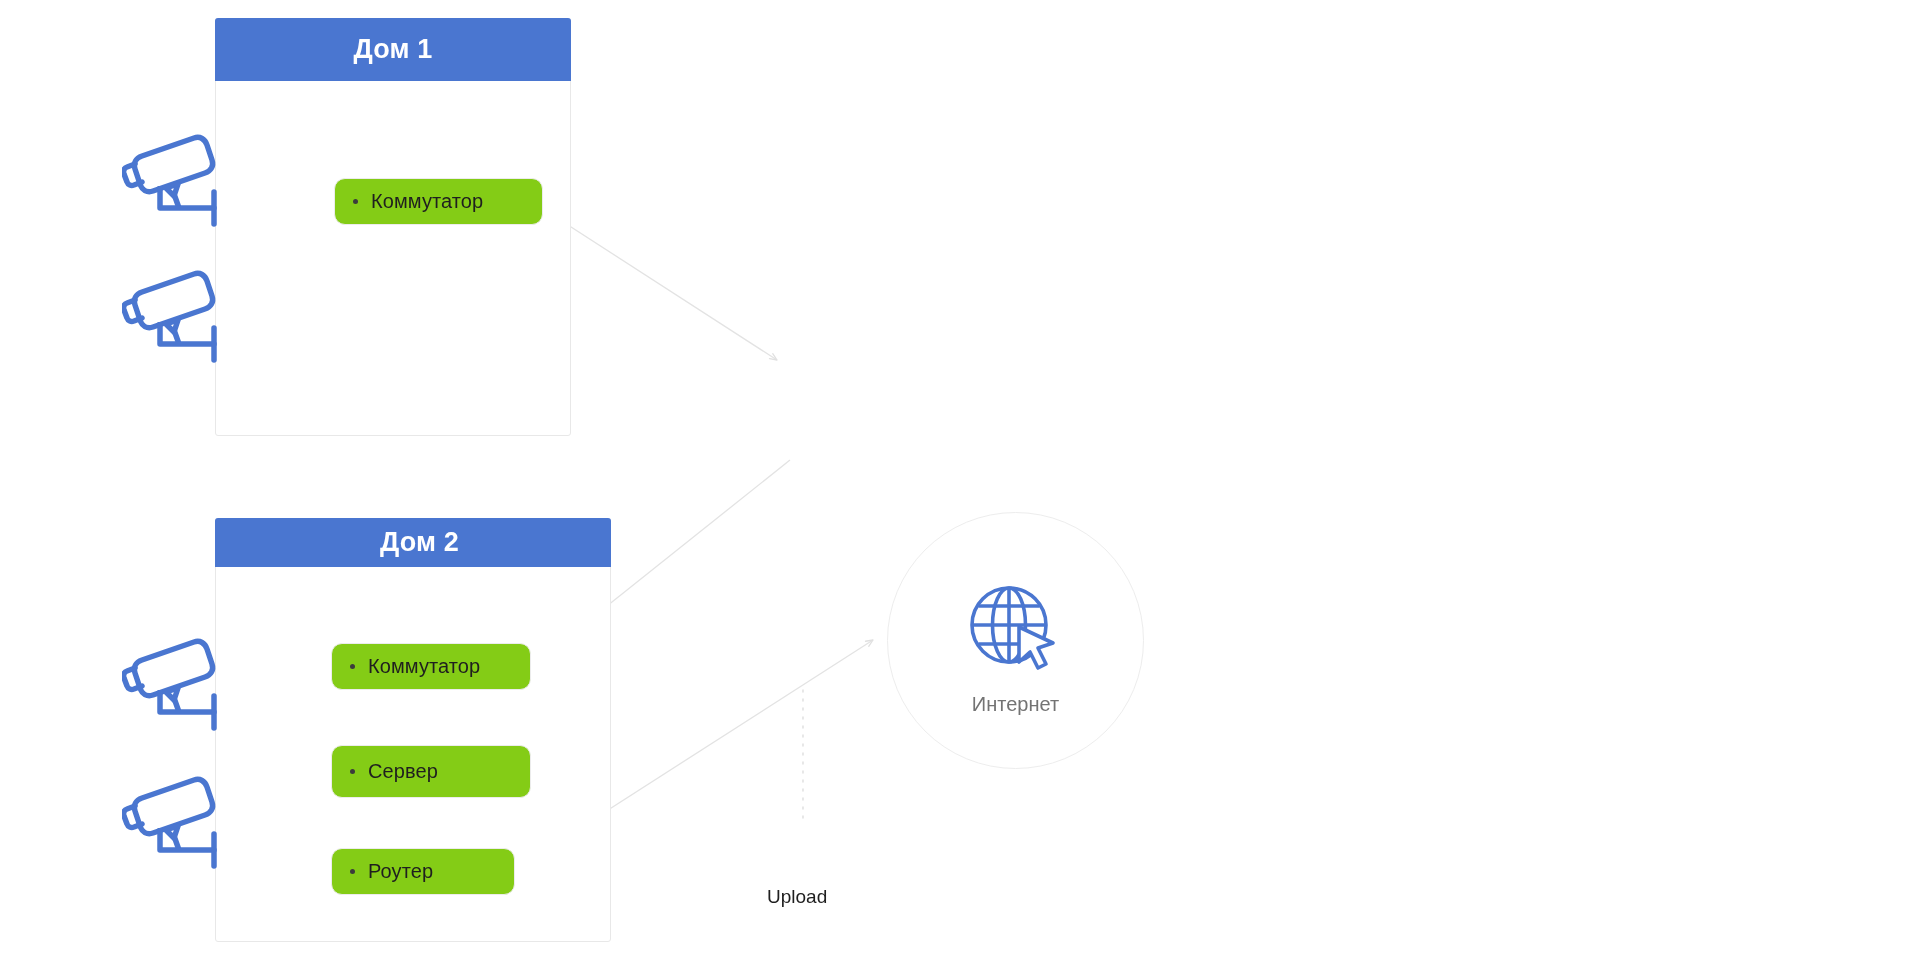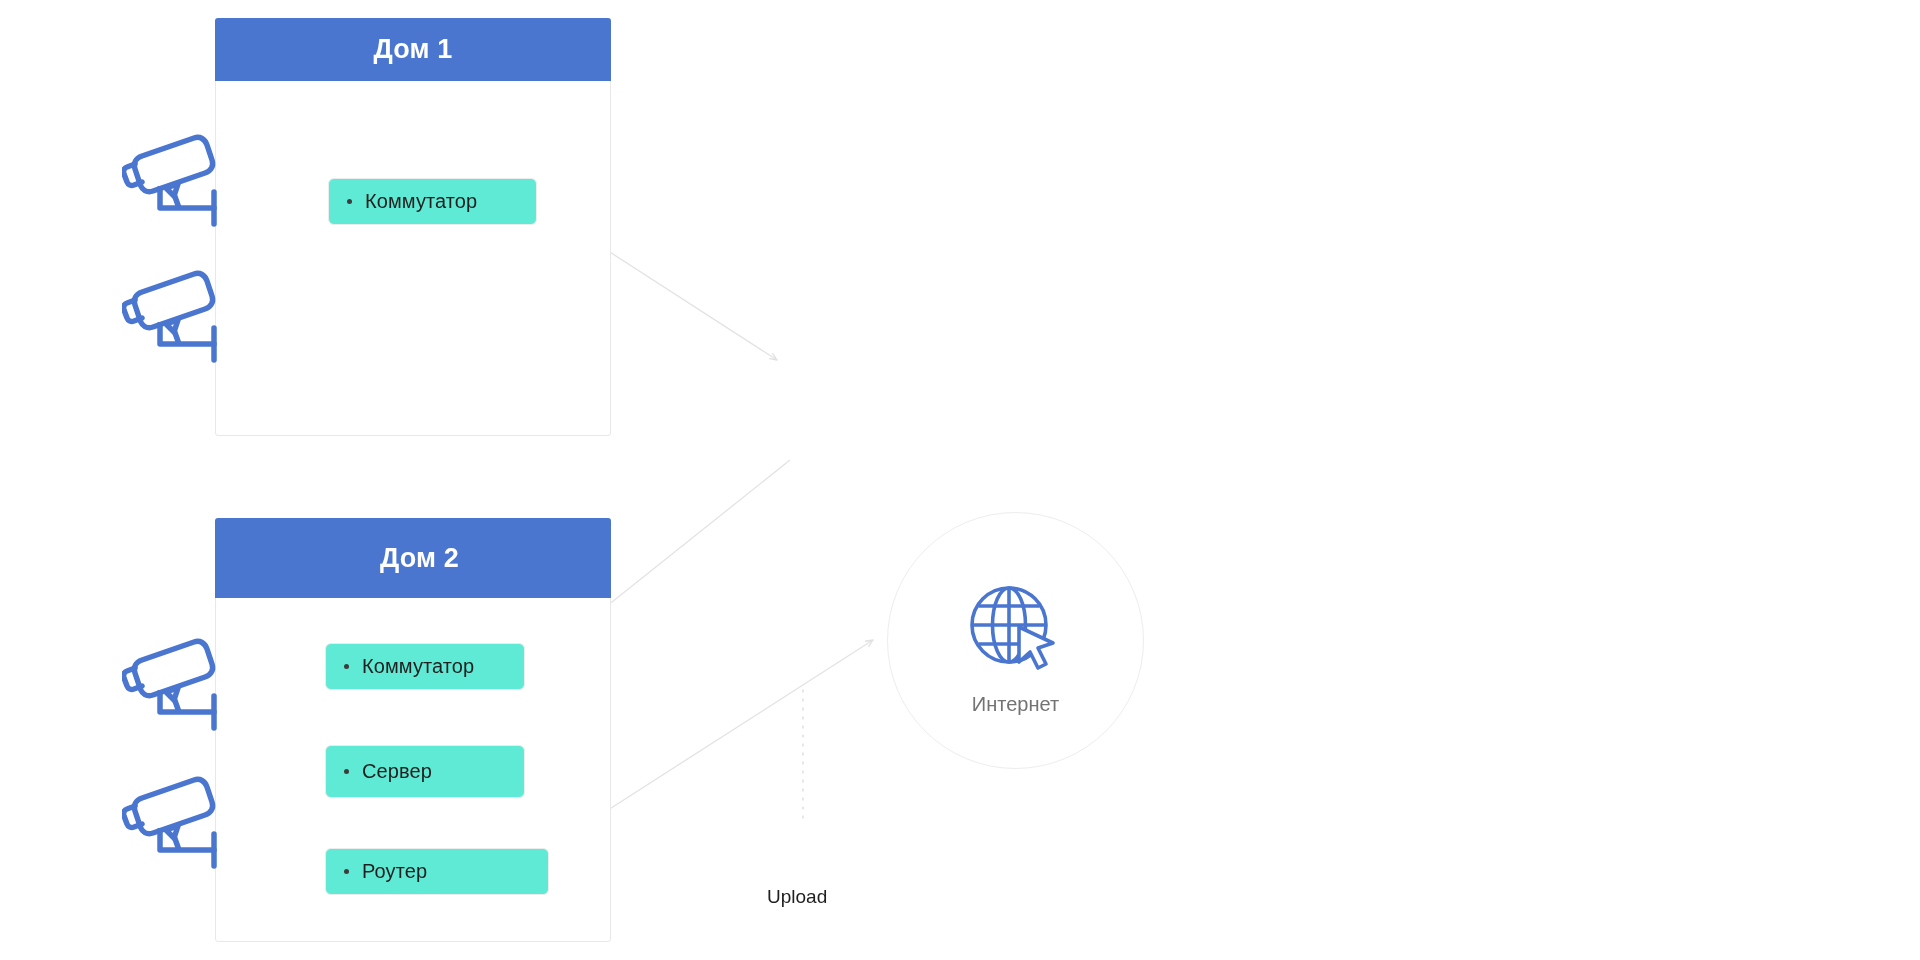--- a/index.html
+++ b/index.html
@@ -53,27 +53,28 @@
     letter-spacing: 0.2px;
     display: flex;
     align-items: center;
     justify-content: center;
     border-radius: 3px 3px 0 0;
   }
   
   .node {
     position: absolute;
     box-sizing: border-box;
-    background: #5eead4;
+    background: #84cc16;
     border: 1px solid #ececec;
-    border-radius: 6px;
+    border-radius: 11px;
     display: flex;
     align-items: center;
     z-index: 4;
     padding-left: 18px;
+    margin-left: 6px;
   }
   .node .bullet {
     width: 5px;
     height: 5px;
     border-radius: 50%;
     background: #3c3c3c;
     flex: 0 0 auto;
     margin-right: 13px;
   }
   .node .node-label {
@@ -146,21 +147,21 @@
     <path d="M216,838 L328,690" stroke="#e6e6e6" stroke-width="1.2"></path>
 
     <path d="M425,690 L425,740" stroke="#e0e0e0" stroke-width="1.4" marker-end="url(#arrowOpenDark)"></path>
     <path d="M425,792 L425,843" stroke="#e0e0e0" stroke-width="1.4" marker-end="url(#arrowOpenDark)"></path>
 
     <path d="M527,862 L873,640" stroke="#e3e3e3" stroke-width="1.3" marker-end="url(#arrowOpen)"></path>
 
     <path d="M803,690 L803,820" stroke="#dedede" stroke-width="1.4" stroke-dasharray="2 7" stroke-linecap="round"></path>
   </svg>
 
-  <div class="building" style="left:215px; top:18px; width:396px; height:418px;">
+  <div class="building" style="left:215px; top:18px; width:356px; height:418px;">
     <div class="building-header" style="height:63px;">
       <span>Дом 1</span>
     </div>
   </div>
 
   <div class="node" style="left:328px; top:178px; width:209px; height:47px;">
     <span class="bullet"></span>
     <span class="node-label">Коммутатор</span>
   </div>
 
@@ -189,36 +190,36 @@
         <path d="M52,64 L57,78"></path>
       </g>
     </svg>
   </div>
   <svg class="camera" style="left:150px; top:322px;" width="80" height="44" viewBox="0 0 80 44" fill="none">
     <path d="M10,2 L10,22 L64,22" stroke="#4a76d0" stroke-width="5.5" stroke-linecap="round" stroke-linejoin="round" fill="none"></path>
     <path d="M64,6 L64,38" stroke="#4a76d0" stroke-width="5.5" stroke-linecap="round"></path>
   </svg>
 
   <div class="building" style="left:215px; top:518px; width:396px; height:424px;">
-    <div class="building-header" style="height:80px;padding-left:13px;">
+    <div class="building-header" style="height:49px;padding-left:13px;">
       <span>Дом 2</span>
     </div>
   </div>
 
   <div class="node" style="left:325px; top:643px; width:200px; height:47px;">
     <span class="bullet"></span>
     <span class="node-label">Коммутатор</span>
   </div>
 
   <div class="node" style="left:325px; top:745px; width:200px; height:53px;">
     <span class="bullet"></span>
     <span class="node-label">Сервер</span>
   </div>
 
-  <div class="node" style="left:325px; top:848px; width:224px; height:47px;">
+  <div class="node" style="left:325px; top:848px; width:184px; height:47px;">
     <span class="bullet"></span>
     <span class="node-label">Роутер</span>
   </div>
 
   <div class="camera" style="left:122px; top:634px; width:105px; height:78px;">
     <svg width="105" height="78" viewBox="0 0 105 78" fill="none">
       <g stroke="#4a76d0" stroke-width="5.5" stroke-linecap="round" stroke-linejoin="round" fill="none">
         <path d="M20,26 L72,8 C78,6 83,9 85,15 L90,30 C92,36 89,41 83,43 L31,61 C25,63 20,60 18,54 L13,39 C11,33 14,28 20,26 Z"></path>
         <path d="M13,34 L5,37 C2,38 1,41 2,44 L5,52 C6,55 9,56 12,55 L20,52"></path>
         <path d="M44,58 L56,54 L52,66 Z"></path>

